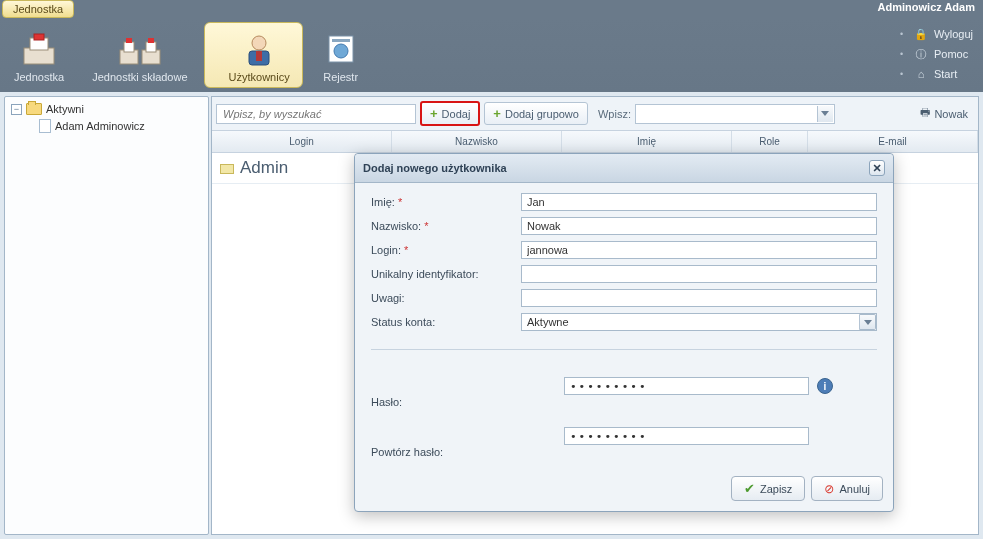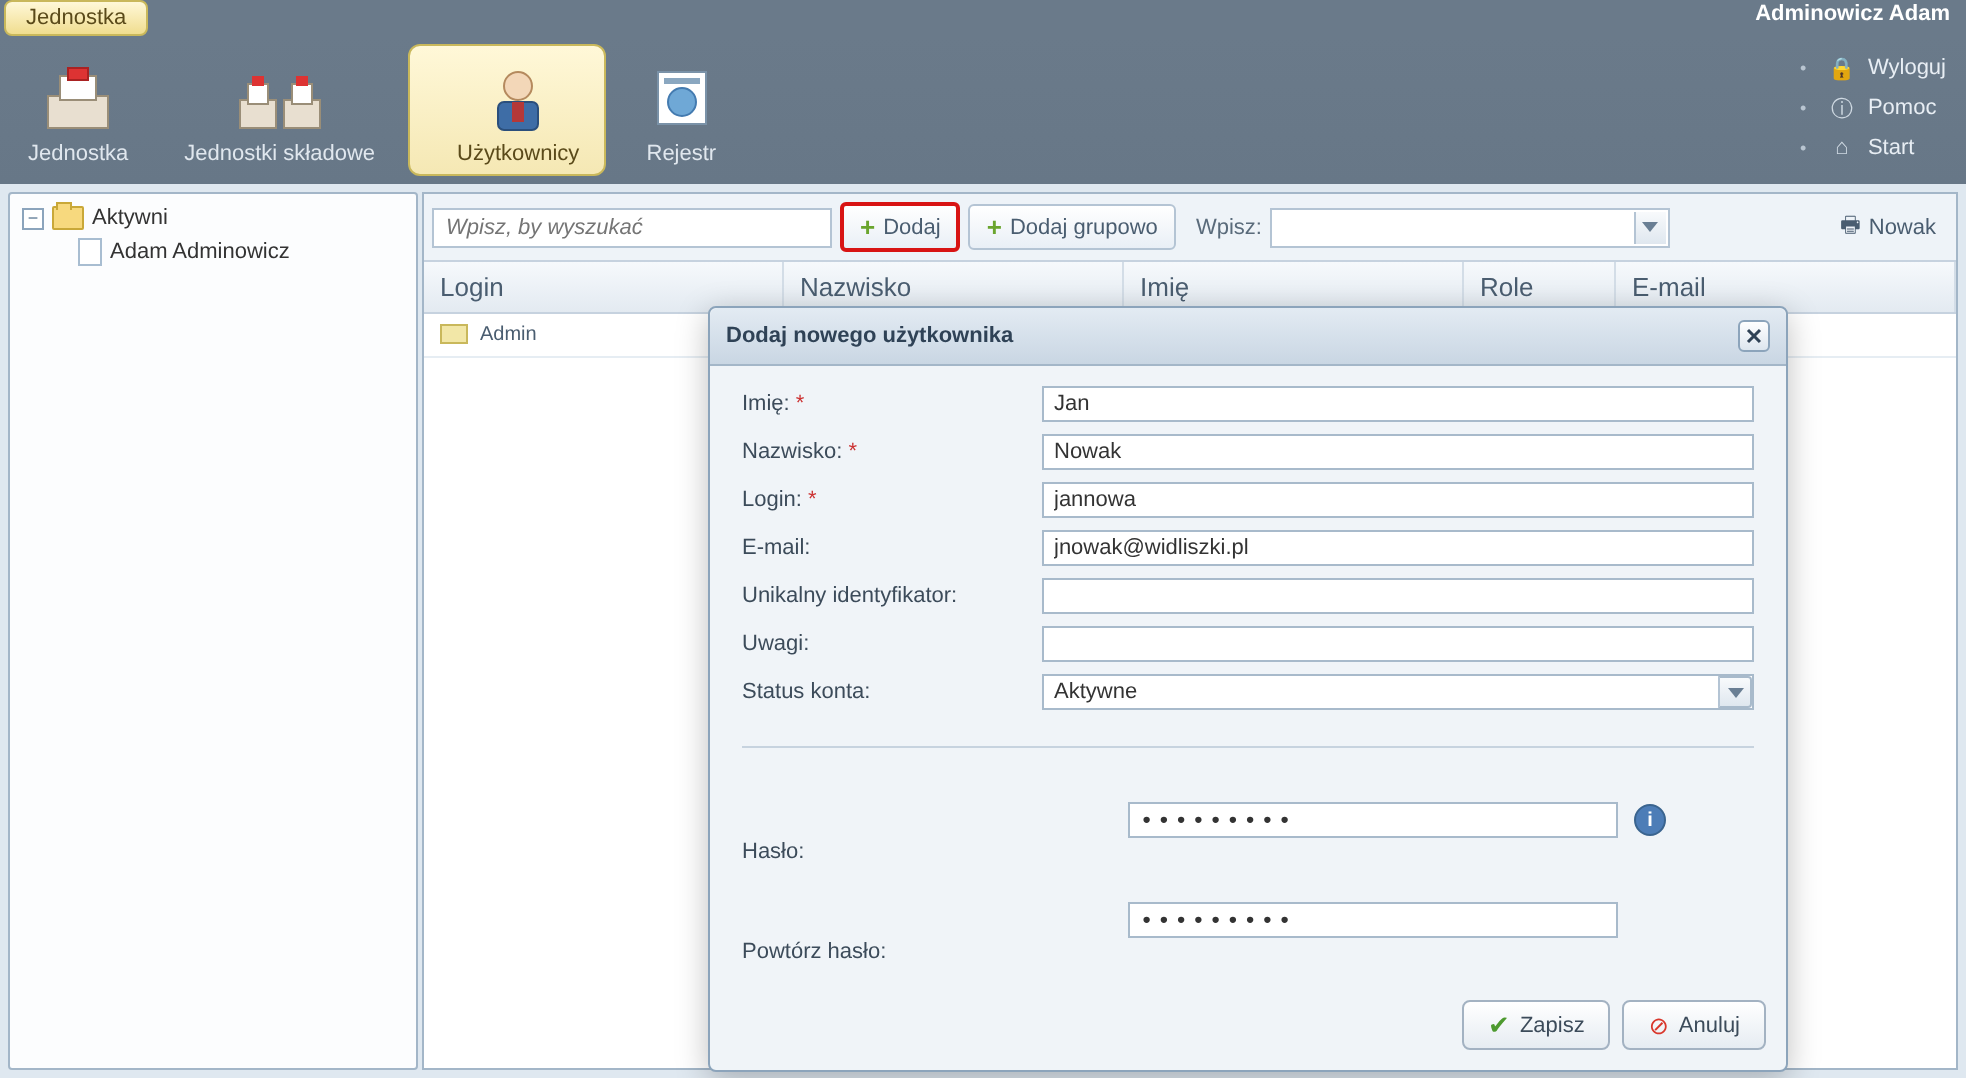--- a/index.html
+++ b/index.html
@@ -39,24 +39,24 @@
   .tb-btn { display:flex; align-items:center; gap:4px; padding:3px 8px; border:1px solid #b4c4d4; background:linear-gradient(#fff,#e9eff6); border-radius:3px; cursor:pointer; color:#4a5d70; font-size:11px;}
   .tb-btn.highlight { border:2px solid #d81414; }
   .tb-btn .plus { color:#6aa52e; font-weight:bold; font-size:13px; }
   .tb-label { color:#5a6b7b; margin-left:6px; }
   .role-select { width:200px; border:1px solid #b4c4d4; background:#fff; padding:2px 18px 2px 4px; height:20px; position:relative; }
   .role-select .dd { position:absolute; right:1px; top:1px; bottom:1px; width:16px; background:linear-gradient(#f8fafc,#dfe7ef); border-left:1px solid #b4c4d4; display:flex;align-items:center;justify-content:center; }
   .tb-spacer { flex:1; }
   .print-btn { display:flex; align-items:center; gap:4px; color:#4a5d70; cursor:pointer; padding:3px 6px; }
 
   .grid-head { display:flex; background:linear-gradient(#f6f9fc,#e3eaf1); border-bottom:1px solid #c6d2df; }
-  .grid-head div { padding:5px 8px; color:#4a5d70; font-size:13px; border-right:1px solid #d3dde7; text-align:left;}
+  .grid-head div { padding:5px 8px; color:#4a5d70; font-size:10px; border-right:1px solid #d3dde7; text-align:center;}
   .gc-login{flex:0 0 180px;} .gc-nazwisko{flex:0 0 170px;} .gc-imie{flex:0 0 170px;} .gc-role{flex:1;} .gc-email{flex:0 0 170px;}
   .grid-row { display:flex; border-bottom:1px solid #e6edf3; }
-  .grid-row .cell { padding:5px 8px; color:#4a5d70; font-size:10px; }
+  .grid-row .cell { padding:5px 8px; color:#4a5d70; font-size:17px; }
   .grid-row .cell .rowicon { display:inline-block; width:14px; height:10px; background:#f2e7a7; border:1px solid #c9b85b; margin-right:6px; vertical-align:middle; }
 
   
   .dialog { position:absolute; left:354px; top:153px; width:540px; background:#f0f4f8; border:1px solid #8ca4bb; border-radius:4px; box-shadow:0 4px 16px rgba(0,0,0,0.25); }
   .dlg-title { background:linear-gradient(#e3ebf3,#c9d6e3); border-bottom:1px solid #a3b6c8; padding:6px 8px; display:flex; align-items:center; justify-content:space-between; border-radius:4px 4px 0 0;}
   .dlg-title span { color:#2f4256; font-weight:bold; font-size:11px;}
   .dlg-close { width:16px; height:16px; border:1px solid #8ca4bb; background:linear-gradient(#fff,#dde6ef); border-radius:3px; display:flex; align-items:center; justify-content:center; cursor:pointer; font-size:10px; color:#40607e; font-weight:bold; }
   .dlg-body { padding:10px 16px 6px; }
   .frow { display:flex; align-items:center; margin-bottom:6px; }
   .flabel { width:150px; color:#3c4b5a; font-size:11px; }
@@ -211,24 +211,20 @@
     </div>
     <div class="frow">
       <div class="flabel"><span>Nazwisko:</span> <span class="req">*</span></div>
       <input class="finput" value="Nowak" style="">
     </div>
     <div class="frow">
       <div class="flabel"><span>Login:</span> <span class="req">*</span></div>
       <input class="finput" value="jannowa" style="">
     </div>
     <div class="frow">
-      <div class="flabel">E-mail:</div>
-      <input class="finput" value="jnowak@widliszki.pl" style="">
-    </div>
-    <div class="frow">
       <div class="flabel">Unikalny identyfikator:</div>
       <input class="finput" value="" style="">
     </div>
     <div class="frow">
       <div class="flabel">Uwagi:</div>
       <input class="finput" value="" style="">
     </div>
     <div class="frow">
       <div class="flabel">Status konta:</div>
       <div class="fselect">

